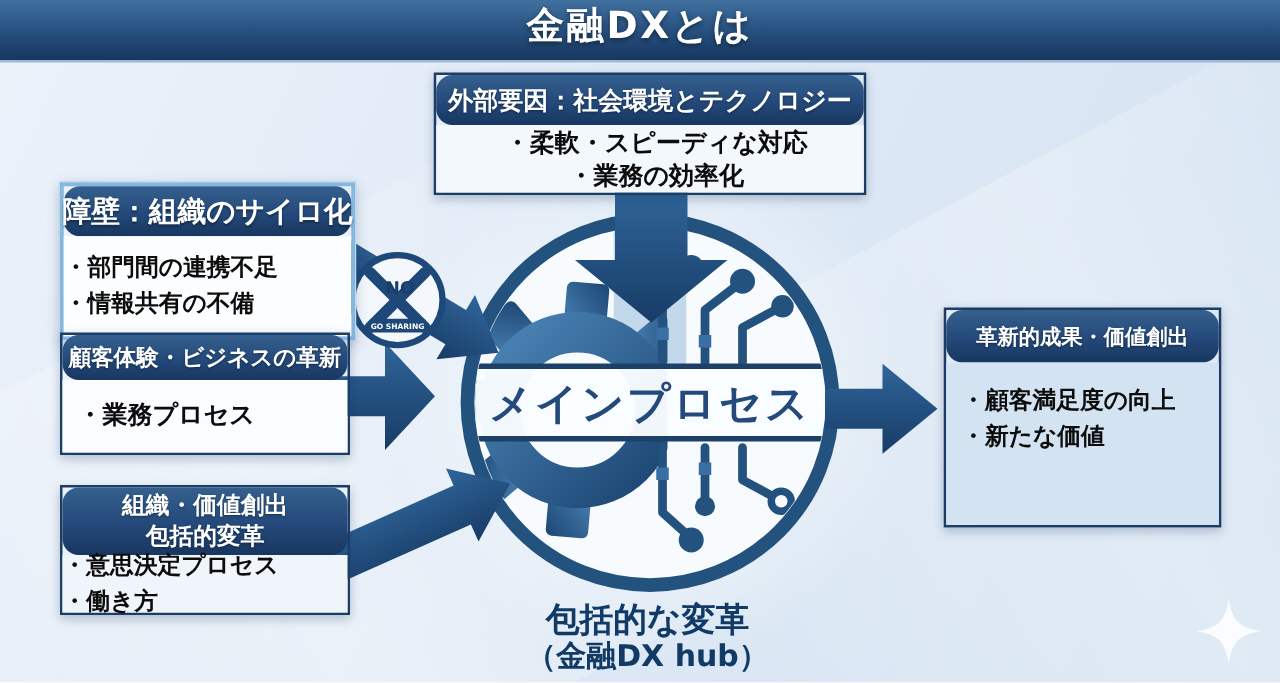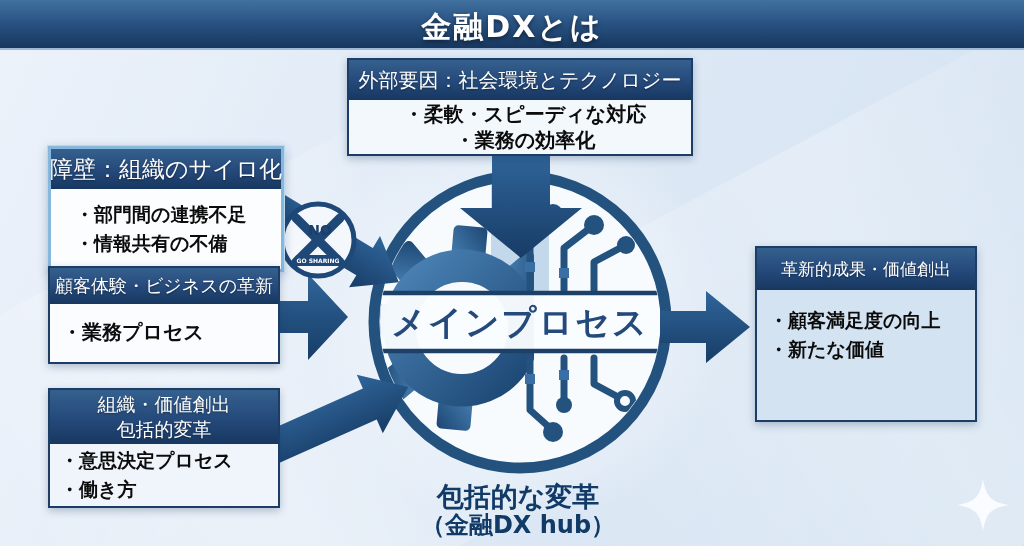--- a/index.html
+++ b/index.html
@@ -10,48 +10,48 @@
       linear-gradient(115deg,#ecf2fa 0%,#e0eaf6 40%,#d3e2f1 100%);}
   .streak{position:absolute;pointer-events:none;}
   .streak.s1{left:-120px;top:220px;width:700px;height:420px;transform:rotate(-28deg);
     background:linear-gradient(90deg,rgba(255,255,255,0) 0%,rgba(255,255,255,.35) 50%,rgba(255,255,255,0) 100%);}
   .streak.s2{left:520px;top:120px;width:760px;height:460px;transform:rotate(-28deg);
     background:linear-gradient(90deg,rgba(255,255,255,0) 0%,rgba(255,255,255,.28) 50%,rgba(255,255,255,0) 100%);}
 
   .titlebar{position:absolute;left:0;top:0;width:1024px;height:48px;
     background:linear-gradient(180deg,#41719f 0%,#2a5484 45%,#17375f 100%);
     border-bottom:2px solid #9db9d6;
-    display:flex;align-items:flex-end;justify-content:center;}
+    display:flex;align-items:flex-start;justify-content:center;}
   .titlebar h1{margin:0;color:#ffffff;font-size:30px;font-weight:bold;letter-spacing:2px;
     text-shadow:0 2px 4px rgba(0,0,0,.45);}
 
   .box{position:absolute;box-sizing:border-box;border:2px solid #1c3e66;
     box-shadow:0 3px 8px rgba(23,55,95,.28);}
   .box-header{background:linear-gradient(180deg,#35608e 0%,#24497a 55%,#173760 100%);
-    color:#fff;font-weight:normal;display:flex;flex-direction:column;align-items:center;justify-content:center;
-    text-shadow:0 1px 2px rgba(0,0,0,.4);white-space:nowrap;}
+    color:#fff;font-weight:bold;display:flex;flex-direction:column;align-items:center;justify-content:center;
+    text-shadow:0 1px 2px rgba(0,0,0,.4);white-space:nowrap;border-radius:13px;}
   .box-body{display:flex;flex-direction:column;justify-content:center;color:#0c0c0c;font-weight:bold;white-space:nowrap;}
   .bullet{line-height:1.55;}
 
   .top-box{left:347px;top:58px;width:346px;}
   .top-box .box-header{height:40px;font-size:20px;}
   .top-box .box-body{height:54px;background:#f3f8fd;font-size:20px;align-items:center;}
   .top-box .bullet{line-height:1.3;margin-left:10px;}
 
   .box1{left:48px;top:146px;width:236px;border:3px solid #86b8dd;box-shadow:0 0 0 1px #bcd8ee,0 3px 10px rgba(23,55,95,.3);}
   .box1 .box-header{height:40px;font-size:23px;}
-  .box1 .box-body{height:80px;background:#fbfdff;font-size:19px;padding-left:24px;}
+  .box1 .box-body{height:80px;background:#fbfdff;font-size:19px;padding-left:0;}
 
   .box2{left:48px;top:266px;width:232px;}
   .box2 .box-header{height:36px;font-size:18px;}
   .box2 .box-body{height:58px;background:#fafcff;font-size:20px;padding-left:12px;font-family:Liberation Mono, monospace;}
 
   .box3{left:48px;top:388px;width:232px;}
   .box3 .box-header{height:54px;font-size:19px;line-height:25px;}
-  .box3 .box-body{height:62px;background:#f0f5fb;font-size:19px;padding-left:10px;}
+  .box3 .box-body{height:46px;background:#f0f5fb;font-size:19px;}
 
   .right-box{left:755px;top:246px;width:222px;}
   .right-box .box-header{height:42px;font-size:17px;}
   .right-box .box-body{height:114px;background:#d3e3f1;font-size:19px;padding-left:12px;justify-content:flex-start;padding-top:16px;}
 
   .emblem{position:absolute;left:360px;top:162px;}
   .arrows{position:absolute;left:0;top:0;pointer-events:none;}
   .sparkle{position:absolute;left:955px;top:477px;}
 
   .caption{position:absolute;left:518px;top:482px;transform:translateX(-50%);

